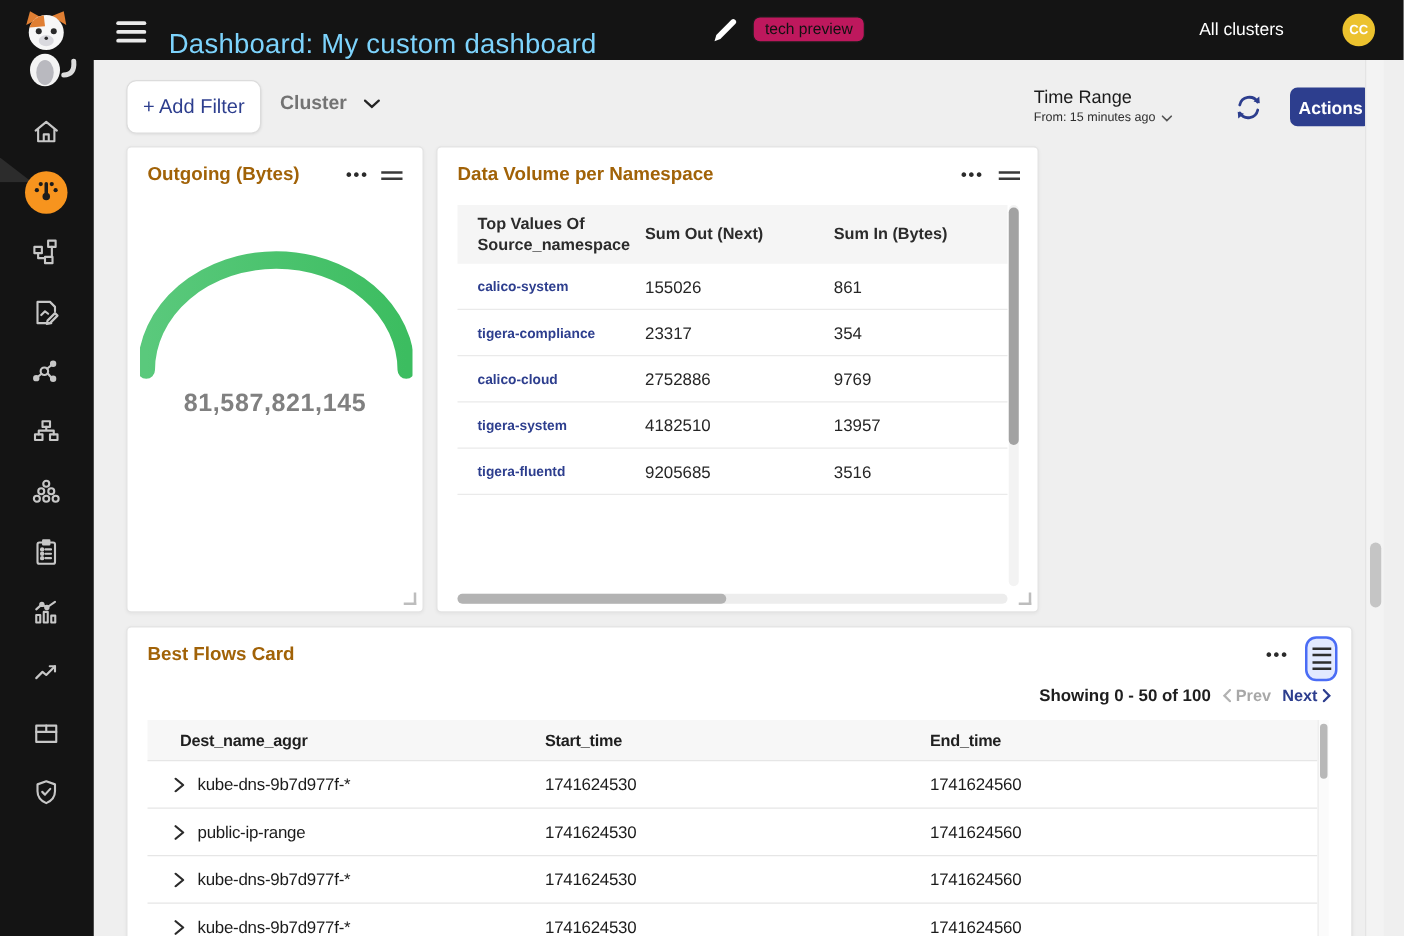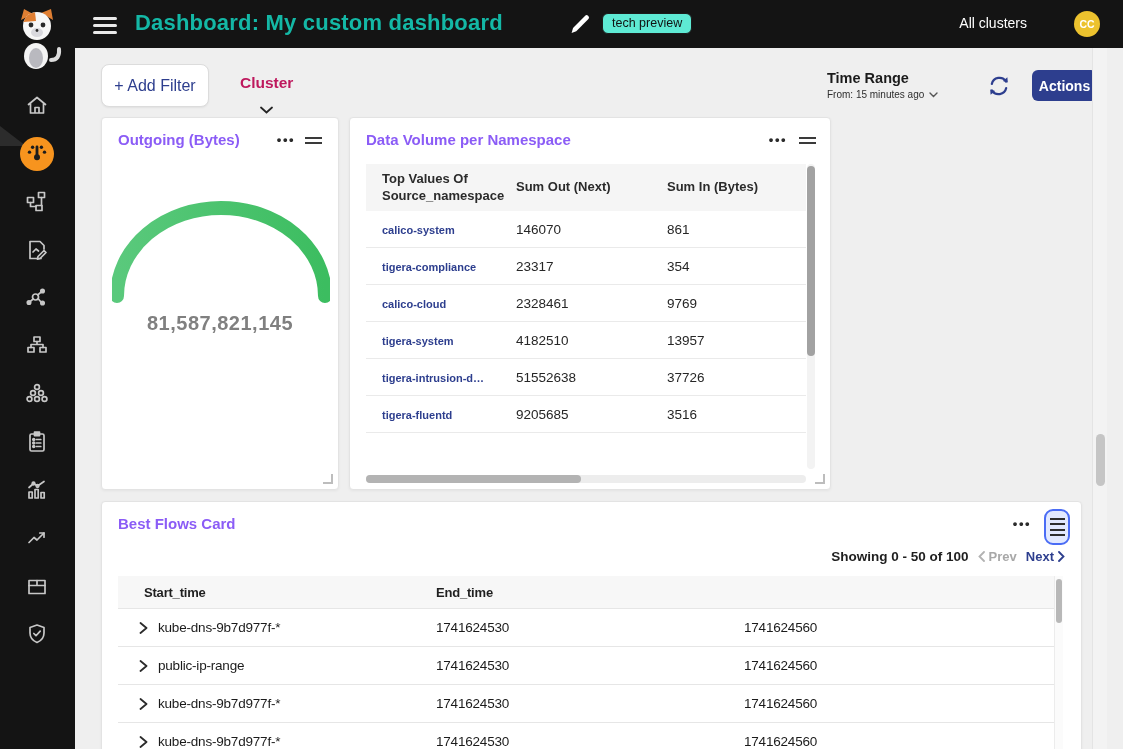--- a/index.html
+++ b/index.html
@@ -7,51 +7,51 @@
   body {
     position:relative; overflow:hidden;
     background:#efefef;
     font-family:"Liberation Sans","DejaVu Sans",sans-serif;
     color:#1b1b1b;
   }
   
   .topbar { position:absolute; left:0; top:0; width:1123px; height:48px; background:#141414; z-index:5; }
   .hamburger { position:absolute; left:93px; top:13px; width:26px; height:22px; cursor:pointer; }
   .hamburger span { display:block; height:3px; background:#e9e9e9; border-radius:2px; margin:4px 0; width:24px; }
-  .app-title { position:absolute; left:135px; top:10px; font-size:22px; font-weight:700; color:#14b8a6; letter-spacing:.2px; }
+  .app-title { position:absolute; left:135px; top:22px; font-size:22px; font-weight:400; color:#7dd3fc; letter-spacing:.2px; }
   .edit-btn { position:absolute; left:568px; top:12px; width:24px; height:24px; cursor:pointer; }
-  .tech-badge { position:absolute; left:602px; top:13px; height:21px; padding:0 9px; background:#5eead4;
+  .tech-badge { position:absolute; left:602px; top:13px; height:21px; padding:0 9px; background:#be185d;
     border:1.5px solid #1b1b1b; border-radius:6px; font-size:12.5px; color:#111; line-height:18px; }
   .all-clusters { position:absolute; right:96px; top:15px; font-size:14px; color:#fff; cursor:pointer; }
   .avatar { position:absolute; right:23px; top:11px; width:26px; height:26px; border-radius:50%;
     background:#ecc22e; color:#fff; font-size:10.5px; font-weight:700; display:flex; align-items:center; justify-content:center; cursor:pointer; }
   
   .sidebar { position:absolute; left:0; top:0; width:75px; height:749px; background:#141414; z-index:6; }
   .logo { position:absolute; left:11px; top:8px; }
   .side-notch { position:absolute; left:0; top:126px; width:26px; height:20px; background:#2c2c2c;
     clip-path:polygon(0 0, 100% 100%, 0 100%); }
   .nav-item { position:absolute; left:24px; width:26px; height:26px; display:flex; align-items:center; justify-content:center; cursor:pointer; }
   .nav-item svg { stroke:#c7c7c7; fill:none; stroke-width:1.7; stroke-linecap:round; stroke-linejoin:round; }
   .nav-active { position:absolute; left:20px; width:34px; height:34px; border-radius:50%; background:#f7941e;
     display:flex; align-items:center; justify-content:center; cursor:pointer; }
   
   .add-filter { position:absolute; left:101px; top:64px; width:108px; height:43px; background:#fff;
     border:1px solid #dcdcdc; border-radius:8px; box-shadow:0 1px 2px rgba(0,0,0,.06);
     color:#2d3e8e; font-size:16px; font-weight:500; display:flex; align-items:center; justify-content:center; cursor:pointer; }
-  .cluster-dd { position:absolute; left:240px; top:74px; display:flex; align-items:center; gap:14px;
-    font-size:15.5px; font-weight:600; color:#be185d; cursor:pointer;flex-direction:column; }
+  .cluster-dd { position:absolute; left:224px; top:74px; display:flex; align-items:center; gap:14px;
+    font-size:15.5px; font-weight:600; color:#737373; cursor:pointer; }
   .time-range { position:absolute; left:827px; top:70px; }
-  .time-range .tr-label { font-size:14.5px; font-weight:700; color:#1b1b1b; }
+  .time-range .tr-label { font-size:14.5px; font-weight:400; color:#1b1b1b; }
   .time-range .tr-value { font-size:10px; color:#2e2e2e; margin-top:3px; display:flex; align-items:center; gap:5px; cursor:pointer; }
   .refresh-btn { position:absolute; left:987px; top:74px; width:24px; height:24px; cursor:pointer; }
   .actions-btn { position:absolute; left:1032px; top:70px; width:65px; height:31px; background:#2d3e8e; border:none;
     border-radius:6px; color:#fff; font-size:14px; font-weight:600; font-family:inherit; cursor:pointer; }
   
   .card { position:absolute; background:#fff; border:1px solid #e3e3e3; border-radius:4px; box-shadow:0 1px 3px rgba(0,0,0,.05); }
-  .card-title { position:absolute; left:16px; top:13px; font-size:15px; font-weight:700; color:#8b5cf6; }
+  .card-title { position:absolute; left:16px; top:13px; font-size:15px; font-weight:700; color:#a16207; }
   .dots-icon { position:absolute; top:14px; font-size:13px; font-weight:700; letter-spacing:1.5px; color:#2b2b2b; cursor:pointer; }
   .drag-icon { position:absolute; top:16px; cursor:grab; }
   .drag-icon span { display:block; width:17px; height:2px; background:#3a3a3a; margin:3px 0; }
   .resize-handle { position:absolute; right:5px; bottom:5px; width:10px; height:10px;
     border-right:2px solid #bdbdbd; border-bottom:2px solid #bdbdbd; cursor:nwse-resize; }
   #outgoing-card { left:101px; top:117px; width:238px; height:373px; }
   #datavol-card  { left:349px; top:117px; width:482px; height:373px; }
   #bestflows-card{ left:101px; top:501px; width:981px; height:261px; }
   
   .gauge-svg { position:absolute; left:10px; top:62px; }
@@ -295,42 +295,37 @@
     </div>
 
   <div class="dv-table">
     <div class="dv-head">
       <div>Top Values Of Source_namespace</div>
       <div>Sum Out (Next)</div>
       <div>Sum In (Bytes)</div>
     </div>
     <div class="dv-row">
       <div><span class="ns-link">calico-system</span></div>
-      <div class="dv-val">146070</div>
+      <div class="dv-val">155026</div>
       <div class="dv-val">861</div>
     </div>
     <div class="dv-row">
       <div><span class="ns-link">tigera-compliance</span></div>
       <div class="dv-val">23317</div>
       <div class="dv-val">354</div>
     </div>
     <div class="dv-row">
       <div><span class="ns-link">calico-cloud</span></div>
-      <div class="dv-val">2328461</div>
+      <div class="dv-val">2752886</div>
       <div class="dv-val">9769</div>
     </div>
     <div class="dv-row">
       <div><span class="ns-link">tigera-system</span></div>
       <div class="dv-val">4182510</div>
       <div class="dv-val">13957</div>
-    </div>
-    <div class="dv-row">
-      <div><span class="ns-link">tigera-intrusion-d…</span></div>
-      <div class="dv-val">51552638</div>
-      <div class="dv-val">37726</div>
     </div>
     <div class="dv-row">
       <div><span class="ns-link">tigera-fluentd</span></div>
       <div class="dv-val">9205685</div>
       <div class="dv-val">3516</div>
     </div>
   </div>
 
   <div class="dv-vscroll">
       <div class="dv-vthumb"></div>
@@ -362,20 +357,21 @@
     <span class="bf-next">
       <span>Next</span>
       <svg width="7" height="11" viewBox="0 0 7 11">
         <polyline points="1,1 5.5,5.5 1,10" fill="none" stroke="#2d3e8e" stroke-width="1.8" stroke-linecap="round"></polyline>
       </svg>
     </span>
   </div>
 
   <div class="bf-table">
     <div class="bf-head">
+      <div>Dest_name_aggr</div>
       <div>Start_time</div>
       <div>End_time</div>
     </div>
 
     <div class="bf-row">
       <div class="bf-c1">
         <svg width="9" height="12" viewBox="0 0 9 12">
             <polyline points="1.5,1 7.5,6 1.5,11" fill="none" stroke="#2b2b2b" stroke-width="1.8" stroke-linecap="round" stroke-linejoin="round"></polyline>
           </svg>
         <span class="bf-name">kube-dns-9b7d977f-*</span>

